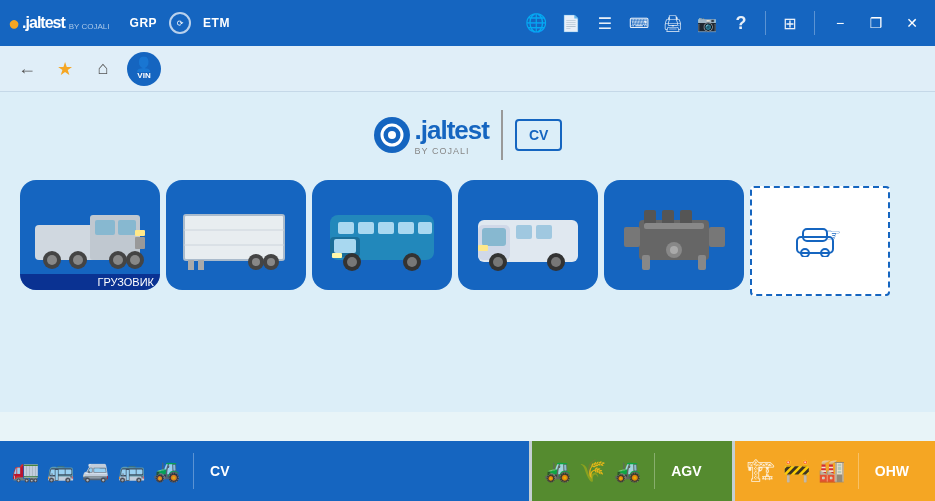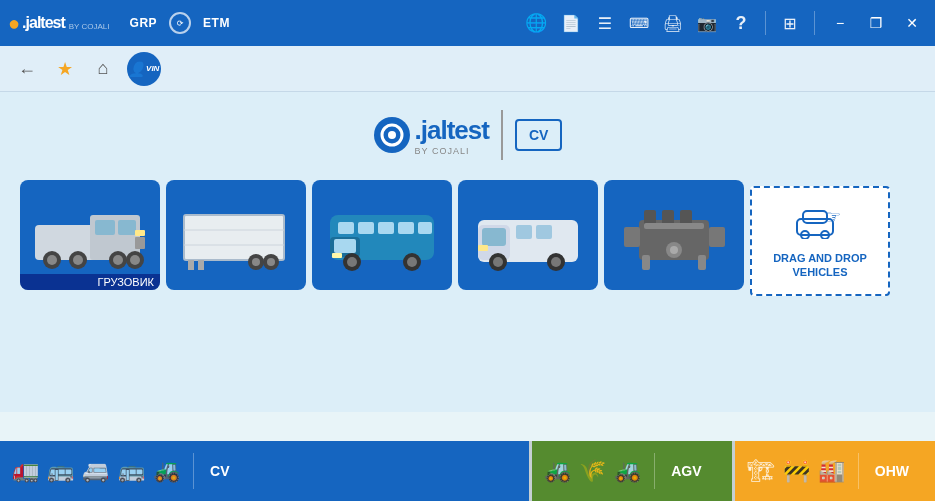--- a/index.html
+++ b/index.html
@@ -70,22 +70,22 @@
     }
     .sec-icon.star { color: #f5a623; }
     .vin-icon {
       display: flex; align-items: center; justify-content: center;
       width: 36px; height: 36px; cursor: pointer;
     }
     .vin-badge {
       background: #1565c0;
       border-radius: 50%;
       width: 34px; height: 34px;
-      display: flex; flex-direction: row;
-      align-items: center; justify-content: center; font-style: italic;
+      display: flex; flex-direction: column;
+      align-items: center; justify-content: center;
     }
     .vin-person { color: white; font-size: 14px; line-height: 1; }
     .vin-text { color: white; font-size: 8px; font-weight: bold; }
 
     
     .main-content {
       background: #dceef8;
       padding: 18px 20px 0 20px;
       height: 320px;
     }
@@ -115,21 +115,21 @@
       color: #f5a623;
       font-size: 14px;
       font-weight: bold;
       padding: 6px 12px;
       border-radius: 4px;
     }
     .vehicle-card {
       width: 140px;
       height: 110px;
       background: #1565c0;
-      border-radius: 8px;
+      border-radius: 16px;
       overflow: hidden;
       position: relative;
       cursor: pointer;
       flex-shrink: 0;
     }
     .vehicle-card .vehicle-img {
       width: 100%;
       height: 100%;
       display: flex;
       align-items: center;
@@ -416,22 +416,20 @@
 
           <rect x="2" y="16" width="36" height="16" rx="4" fill="none" stroke="#1565c0" stroke-width="2"></rect>
           <rect x="8" y="8" width="24" height="12" rx="4" fill="none" stroke="#1565c0" stroke-width="2"></rect>
 
           <circle cx="10" cy="32" r="4" fill="none" stroke="#1565c0" stroke-width="2"></circle>
           <circle cx="30" cy="32" r="4" fill="none" stroke="#1565c0" stroke-width="2"></circle>
 
           <text x="30" y="20" font-size="18" fill="#1565c0">☞</text>
         </svg>
       </div>
-      <div class="drag-drop-text" style="white-space:pre-line;">DRAG AND DROP
-VEHICLES</div>
     </div>
   </div>
 </div>
 
 <div class="bottom-bar">
 
   <div class="bottom-section-cv">
 
     <div class="bottom-icon">🚛</div>
     <div class="bottom-icon">🚌</div>

